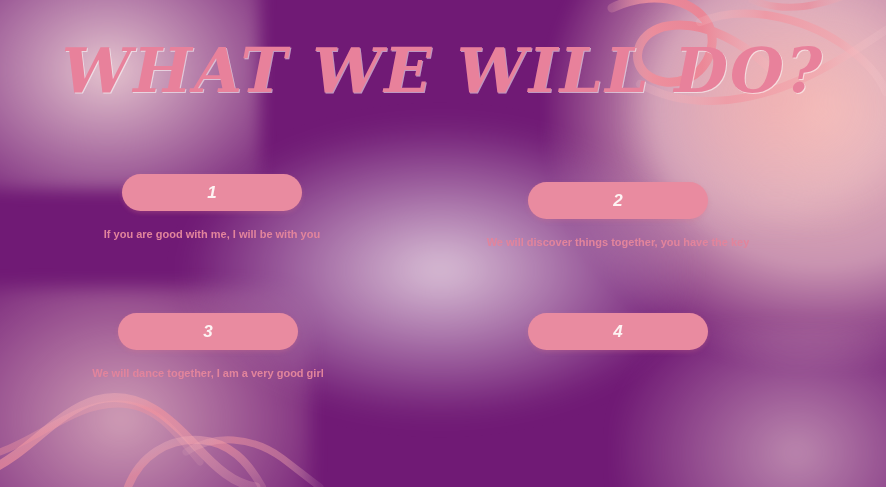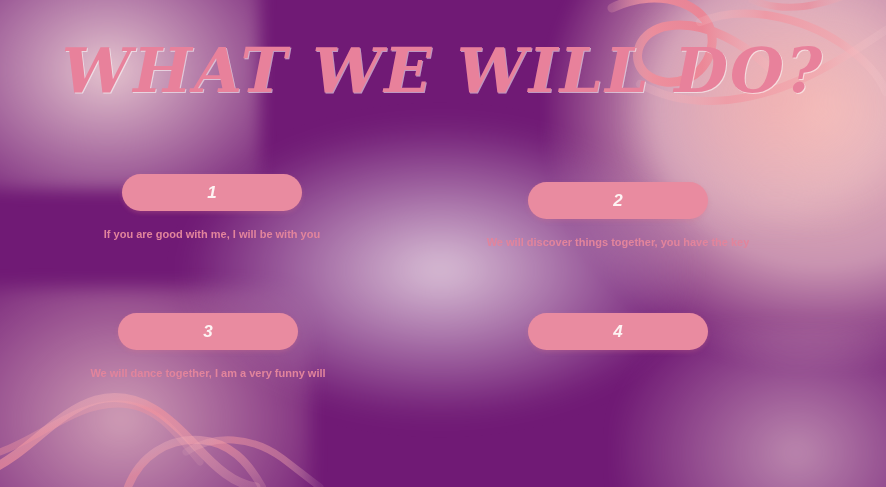--- a/index.html
+++ b/index.html
@@ -215,21 +215,21 @@
       <div class="badge">
         <span class="badge-number">2</span>
       </div>
       <div class="item-text">We will discover things together, you have the key</div>
     </div>
 
     <div class="item item-3">
       <div class="badge">
         <span class="badge-number">3</span>
       </div>
-      <div class="item-text">We will dance together, I am a very funny will</div>
+      <div class="item-text">We will dance together, I am a very good girl</div>
     </div>
 
     <div class="item item-4">
       <div class="badge">
         <span class="badge-number">4</span>
       </div>
     </div>
 
   </div>
 </div>

